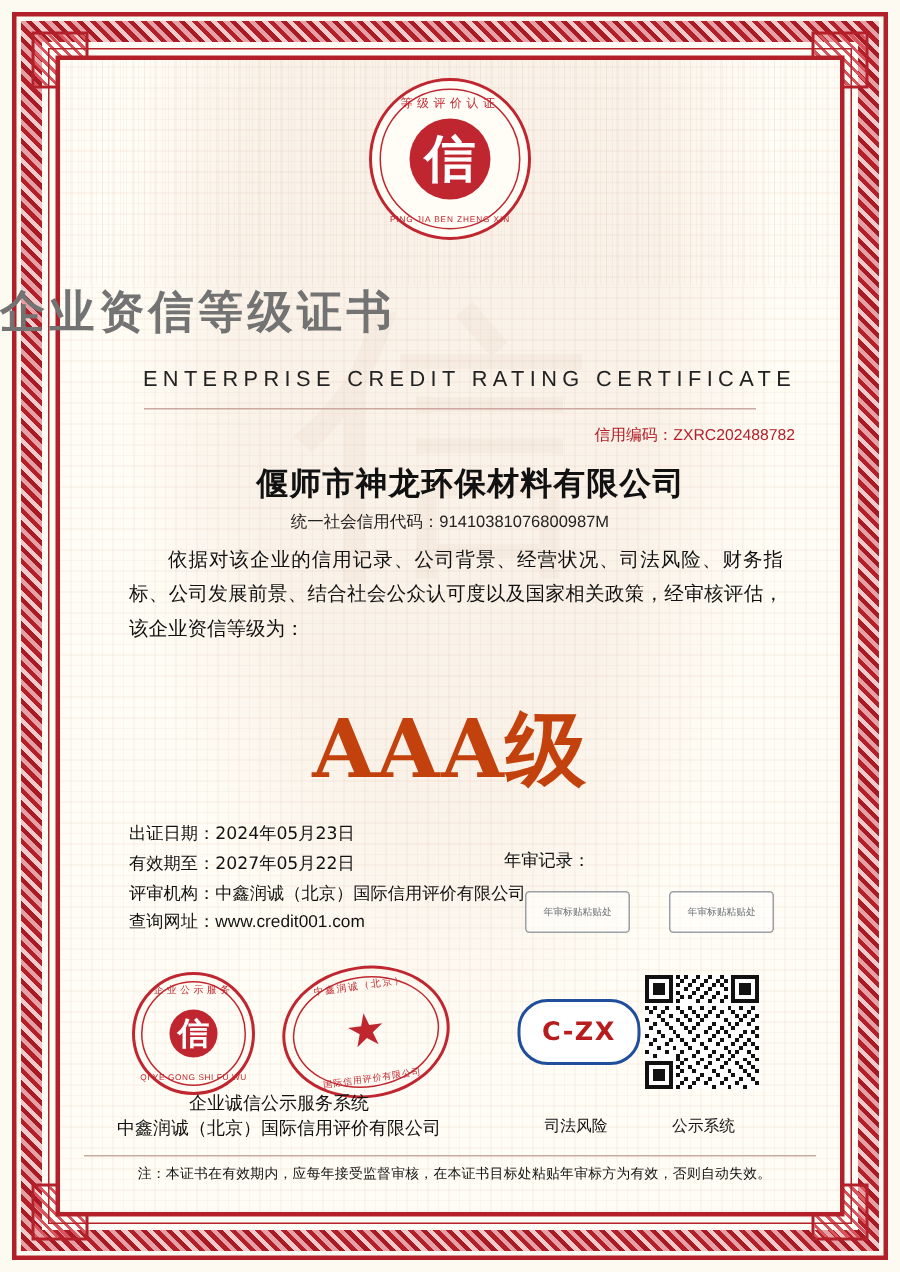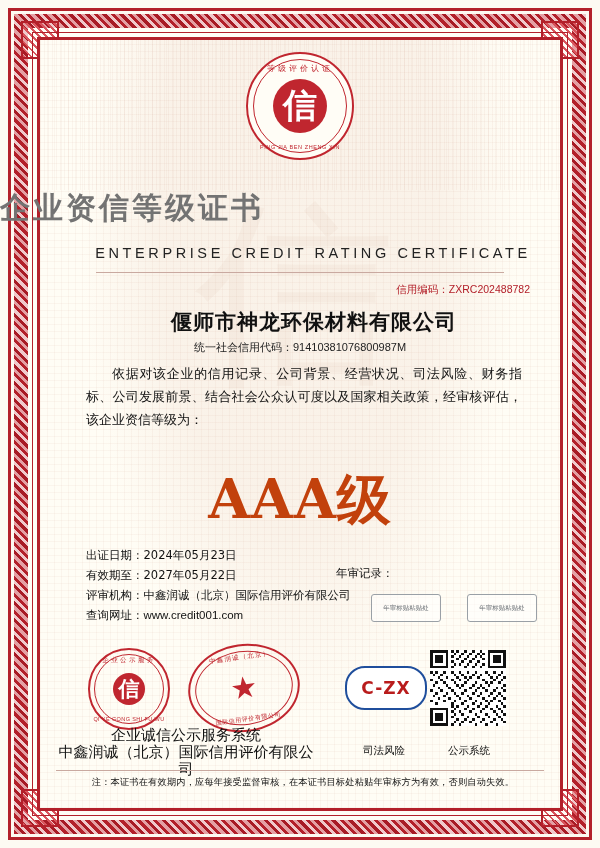--- a/index.html
+++ b/index.html
@@ -181,21 +181,20 @@
     font-size:11.5px;color:#111;
     font-family:"DejaVu Sans", sans-serif;
   }
   .stamp-box{
     position:absolute;width:68px;height:26px;
     border:1px solid #9aa0a6;border-radius:3px;
     font-size:6.5px;color:#6d7277;
     display:flex;align-items:center;justify-content:center;
     font-family:"DejaVu Sans", sans-serif;
     background:rgba(255,255,255,.5);
-    margin-left:21px;
   }
   .stamp-box.s1{left:350px;top:594px;}
   .stamp-box.s2{left:446px;top:594px;}
 
   
   .footer-wrap{position:absolute;left:0;right:0;top:648px;height:120px;}
   .round-seal{
     position:absolute;width:78px;height:78px;border-radius:50%;
     border:2px solid #c0262f;
   }
@@ -248,21 +247,21 @@
     color:#b91c1c;font-size:17px;font-weight:bold;letter-spacing:1px;
     font-family:"DejaVu Sans", sans-serif;
     background:#fff;
   }
   .qr{
     position:absolute;left:430px;top:2px;width:76px;height:76px;
     background:#fff;
   }
   .cap-left{
     position:absolute;left:56px;top:727px;width:260px;text-align:center;
-    font-size:15px;line-height:17px;color:#111;
+    font-size:12px;line-height:17px;color:#111;
     font-family:"DejaVu Sans", sans-serif;
   }
   .cap-mark{
     position:absolute;left:338px;top:744px;width:92px;text-align:center;
     font-size:10.5px;color:#111;font-family:"DejaVu Sans", sans-serif;
   }
   .cap-qr{
     position:absolute;left:430px;top:744px;width:78px;text-align:center;
     font-size:10.5px;color:#111;font-family:"DejaVu Sans", sans-serif;
   }

